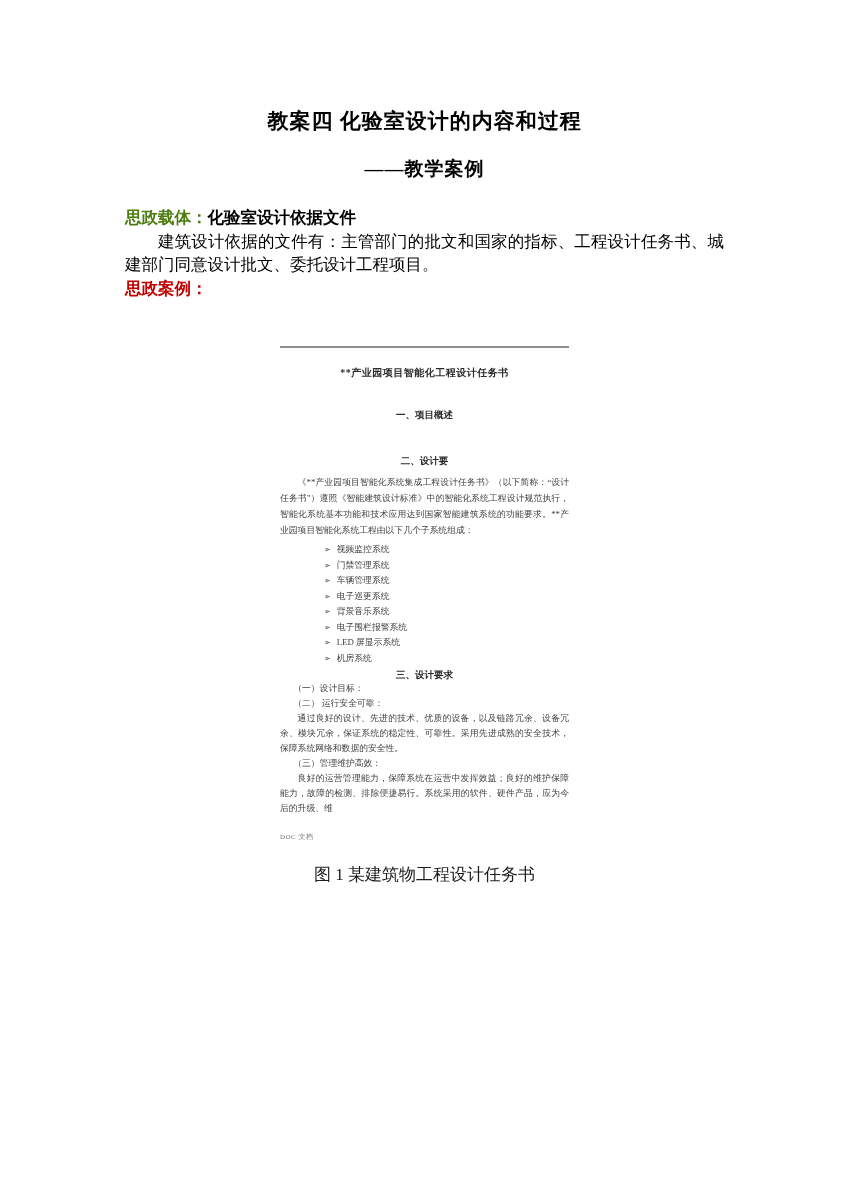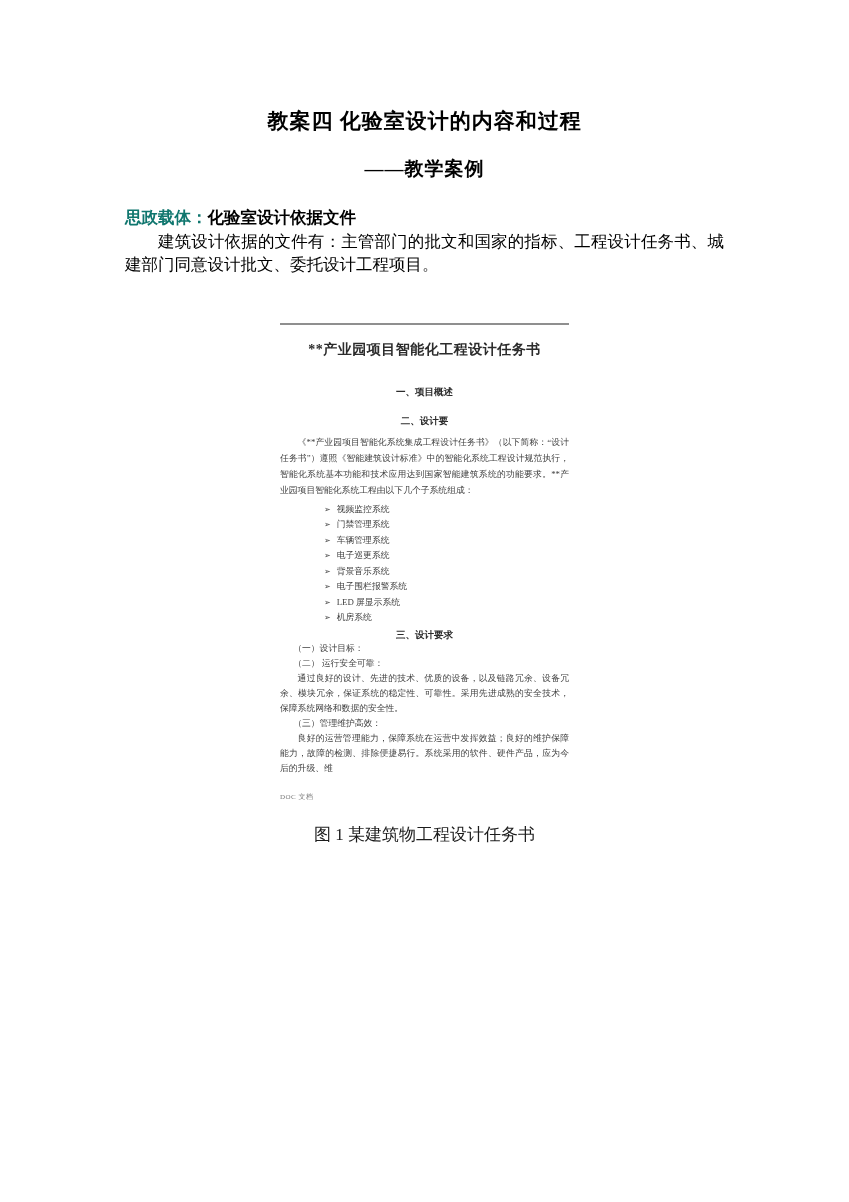--- a/index.html
+++ b/index.html
@@ -32,25 +32,25 @@
   .figure-wrap { margin-top:46px; }
   .fig-doc {
     width:289px; margin:0 auto;
     color:#3e3e3e;
     font-family:"Liberation Serif","DejaVu Serif",serif;
     filter:blur(0.2px);
   }
   .fig-topline { border-top:2px solid #8f8f8f; width:100%; }
   .fig-title {
     margin-top:18px; text-align:center; font-weight:bold;
-    font-size:14px; line-height:14px; color:#2c2c2c; letter-spacing:0.5px;
+    font-size:10px; line-height:14px; color:#2c2c2c; letter-spacing:0.5px;
   }
   .fig-h { text-align:center; font-weight:bold; font-size:9.5px; line-height:12px; color:#2c2c2c; }
   .fig-h1 { margin-top:29px; }
-  .fig-h2 { margin-top:17px; }
+  .fig-h2 { margin-top:34px; }
   .fig-h3 { margin-top:3px; }
   .fig-para {
     margin-top:7px; font-size:8.8px; line-height:16px;
     text-align:justify; text-indent:2em;
   }
   .fig-bullets { margin-top:4px; list-style:none; padding-left:44px; }
   .fig-bullets li { font-size:8.8px; line-height:15.5px; }
   .fig-bullets .bullet { margin-right:6px; font-size:8px; }
   .fig-sec { font-size:8.8px; line-height:15px; }
   .fig-sec-title { text-indent:1.5em; }
@@ -65,23 +65,26 @@
 <body>
 
 <div class="page">
   <div class="content">
 
     <div class="doc-title">教案四 化验室设计的内容和过程</div>
     <div class="doc-subtitle">——教学案例</div>
 
     <div class="textblock">
       <div class="line">
-        <span class="label" style="color: #0f766e;">思政载体：</span><span class="bold-black">化验室设计依据文件</span>
+        <span class="label" style="color: #4d7c0f;">思政载体：</span><span class="bold-black">化验室设计依据文件</span>
       </div>
       <div class="para-indent">建筑设计依据的文件有：主管部门的批文和国家的指标、工程设计任务书、城建部门同意设计批文、委托设计工程项目。</div>
+      <div class="line">
+        <span class="label" style="color: rgb(192, 0, 0);">思政案例：</span>
+      </div>
     </div>
 
     <div class="figure-wrap">
       <div class="fig-doc">
         <div class="fig-topline"></div>
         <div class="fig-title">**产业园项目智能化工程设计任务书</div>
         <div class="fig-h fig-h1">一、项目概述</div>
         <div class="fig-h fig-h2">二、设计要</div>
         <div class="fig-para">《**产业园项目智能化系统集成工程设计任务书》（以下简称：“设计任务书”）遵照《智能建筑设计标准》中的智能化系统工程设计规范执行，智能化系统基本功能和技术应用达到国家智能建筑系统的功能要求。**产业园项目智能化系统工程由以下几个子系统组成：</div>
         <ul class="fig-bullets">

